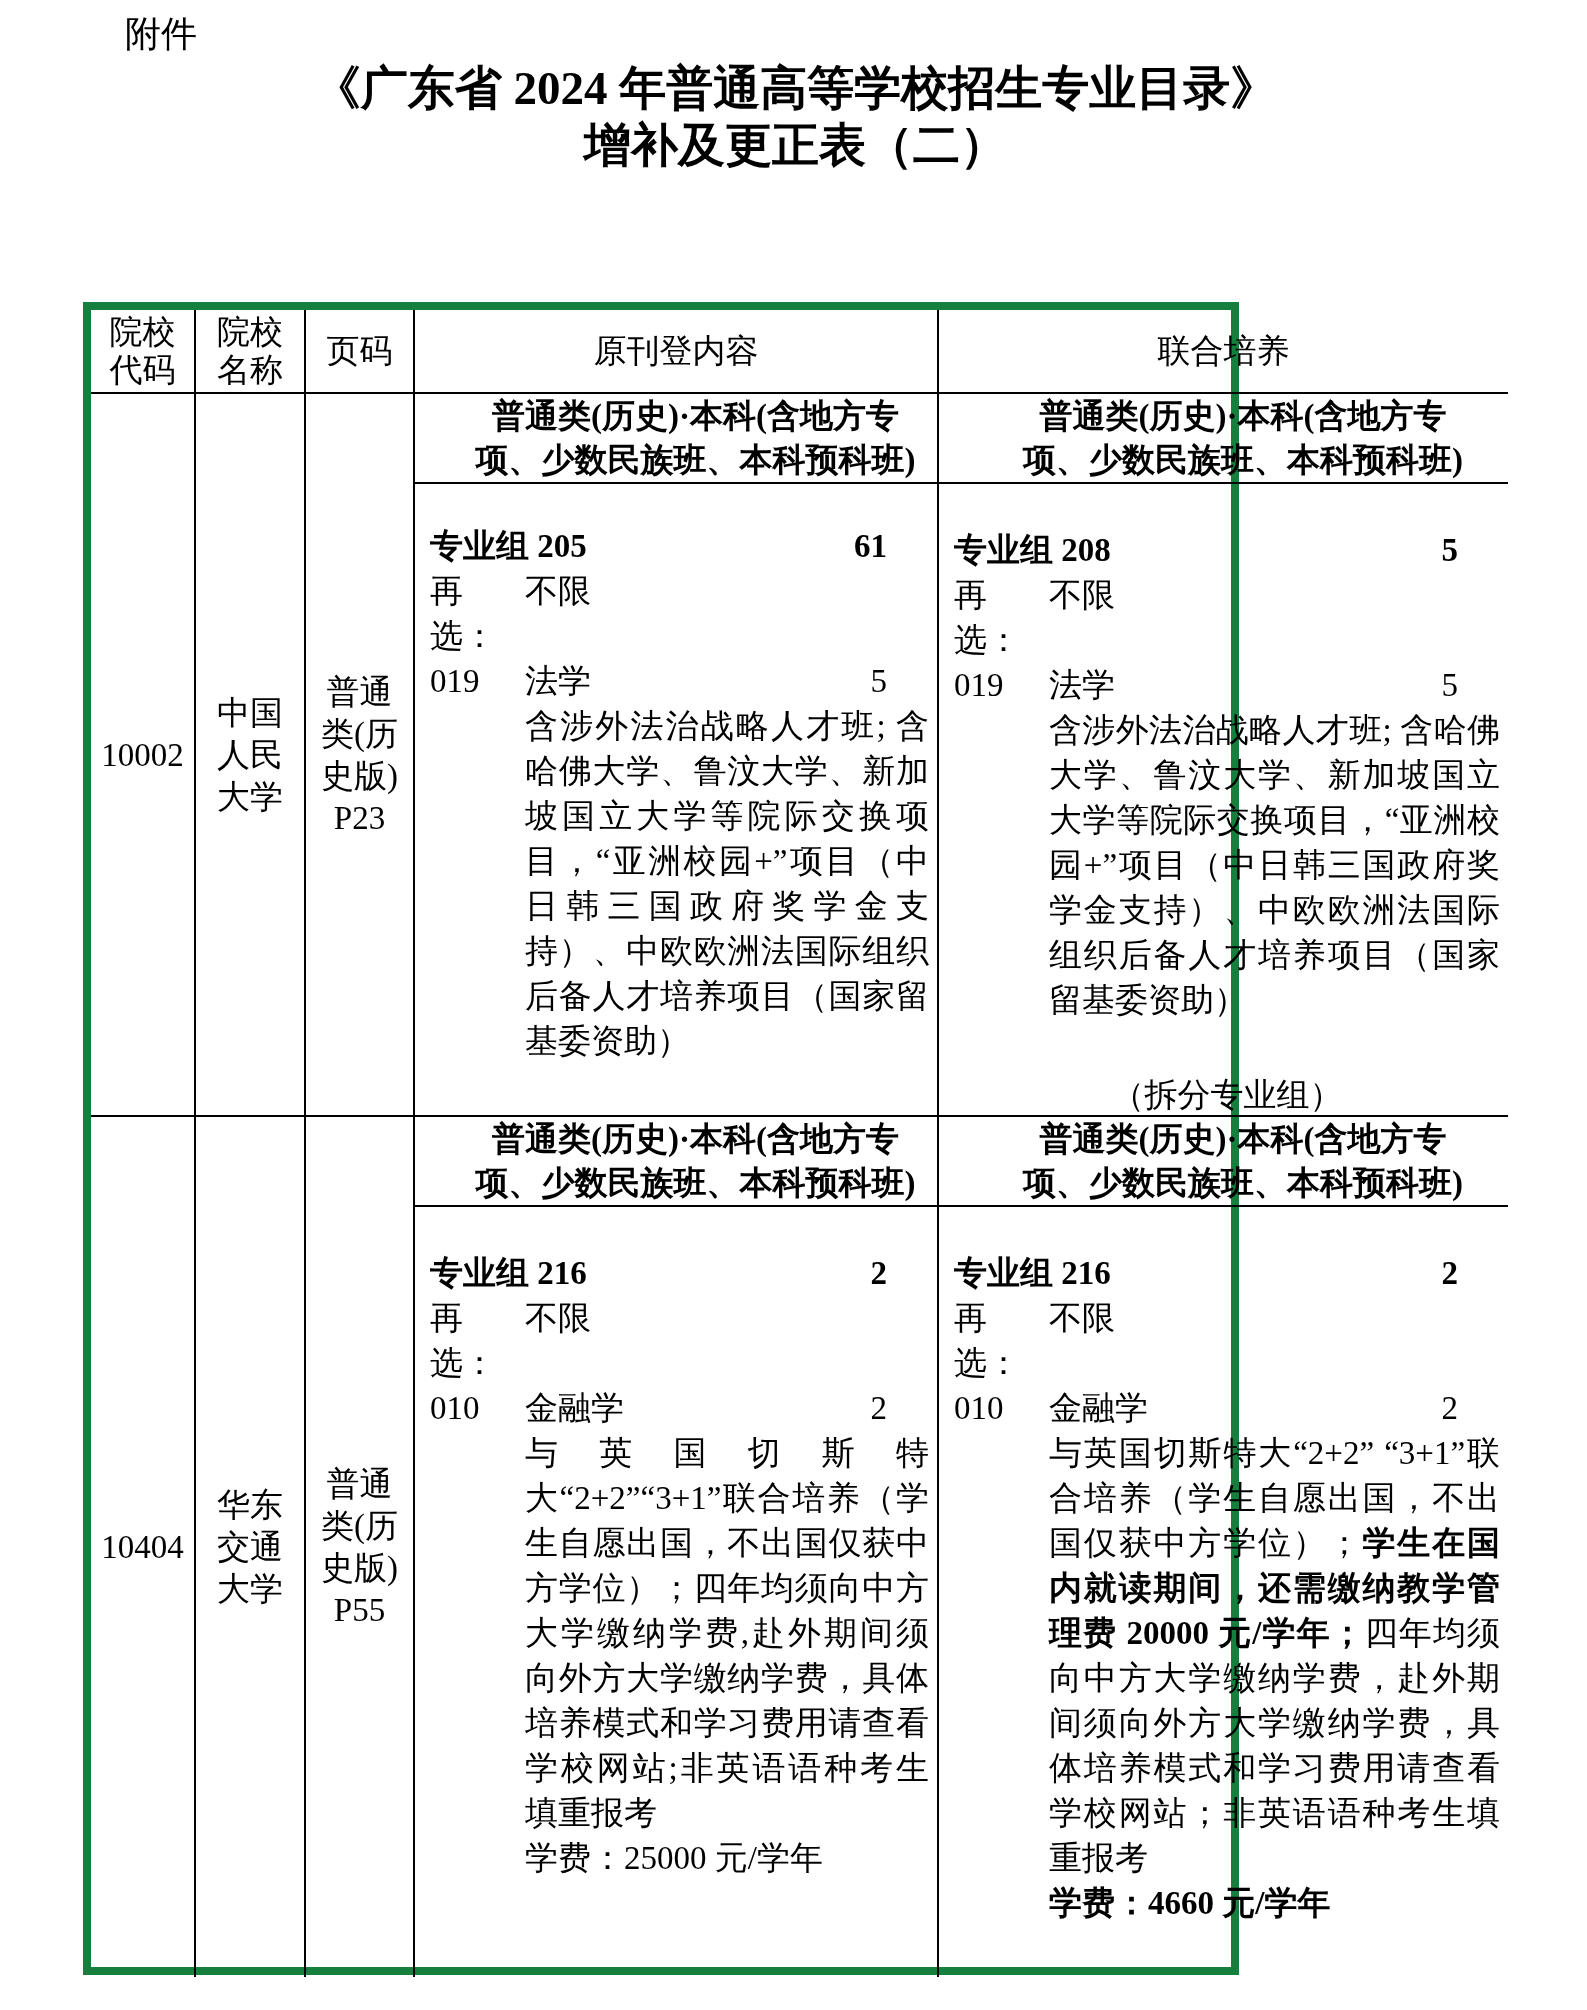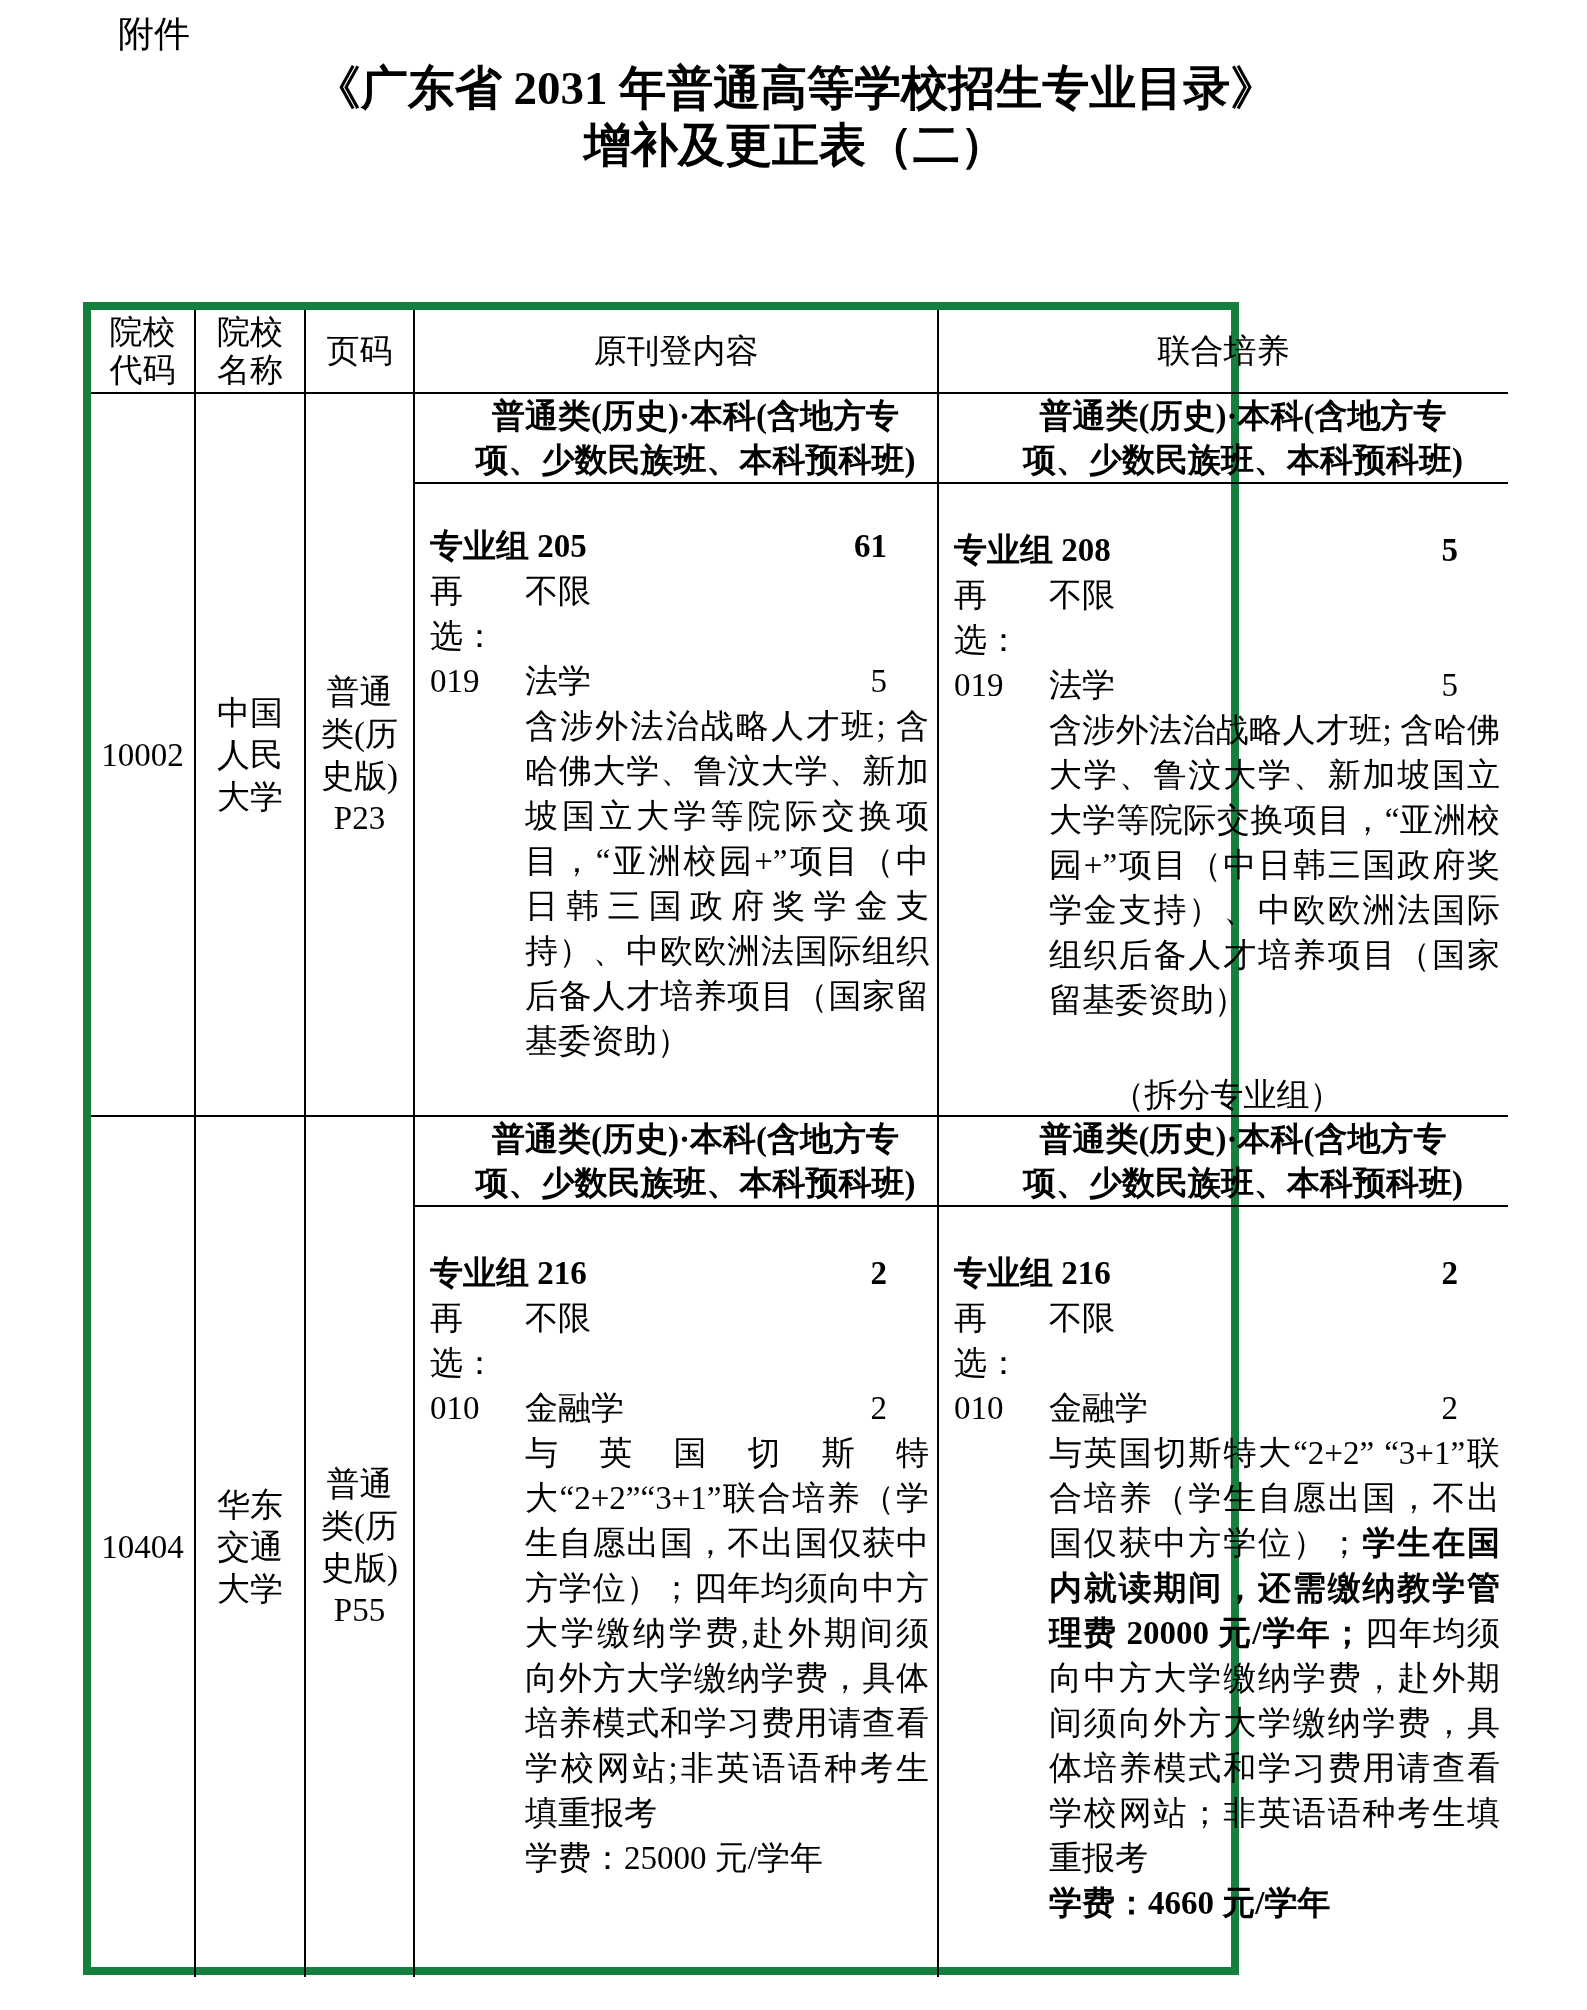--- a/index.html
+++ b/index.html
@@ -3,21 +3,21 @@
 <meta charset="utf-8">
 <style>
   * { margin:0; padding:0; box-sizing:border-box; }
   html,body { background:#ffffff; }
   body {
     width:1587px; height:2010px; position:relative;
     font-family:"Liberation Serif","DejaVu Serif",serif;
     color:#000;
   }
   .attachment {
-    position:absolute; left:118px; top:12px;
+    position:absolute; left:125px; top:12px;
     font-size:36px; line-height:44px;
   }
   .doc-title {
     position:absolute; left:83px; top:60px; width:1425px;
     text-align:center; font-weight:bold;
     font-size:47px; line-height:57px;
   }
   .tbl {
     position:absolute; left:83px; top:302px;
     width:1156px; height:1673px;
@@ -56,21 +56,21 @@
   .tuition { margin-left:95px; }
   .note { text-align:center; margin-top:50px; }
   .b { font-weight:bold; }
 </style>
 </head>
 <body>
 
 <div class="attachment">附件</div>
 
 <div class="doc-title">
-  <div>《广东省 2031 年普通高等学校招生专业目录》</div>
+  <div>《广东省 2024 年普通高等学校招生专业目录》</div>
   <div>增补及更正表（二）</div>
 </div>
 
 <div class="tbl">
 
   <div class="c hc">
     <div>院校</div>
     <div>代码</div>
   </div>
   <div class="c hc">

